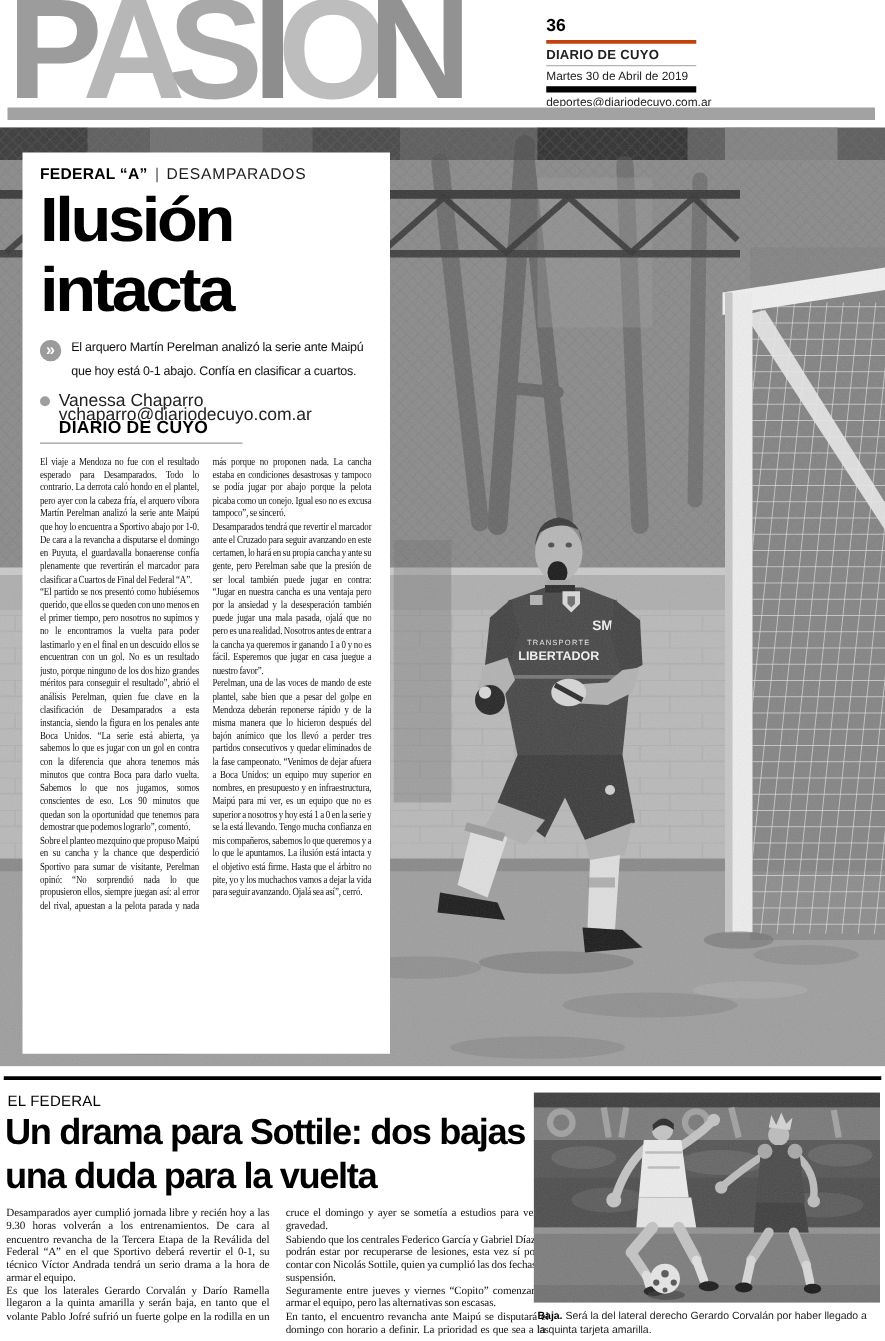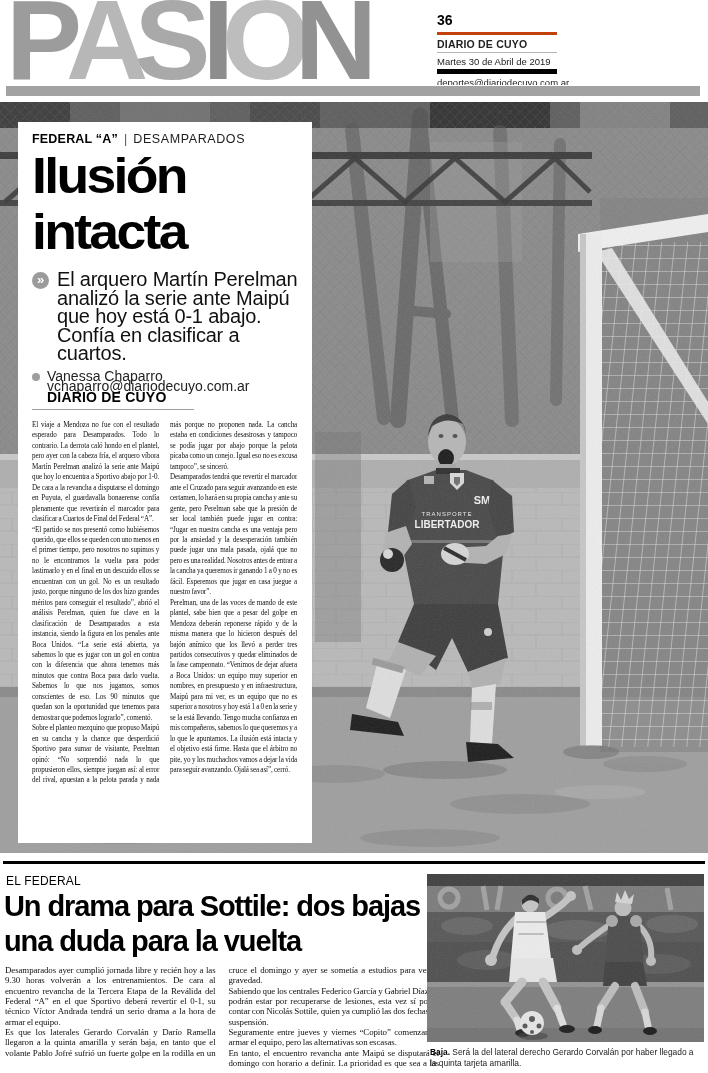--- a/index.html
+++ b/index.html
@@ -31,21 +31,21 @@
   .kicker{font-size:12.5px;white-space:nowrap;}
   .k1{font-weight:bold;letter-spacing:.2px;}
   .ksep{margin:0 6px;color:#555;font-weight:normal;}
   .k2{color:#1c1c1c;letter-spacing:.6px;}
   .headline{margin:2px 0 6px;font-size:50px;line-height:56px;font-weight:bold;
             letter-spacing:-2.5px;color:#000;}
   .headline span{display:inline-block;transform:scaleX(1.07);transform-origin:0 50%;}
   .lead{display:flex;gap:8px;margin:10px 0 8px;}
   .lead-badge{flex:0 0 17px;width:17px;height:17px;border-radius:50%;background:#9b9b9b;
               color:#fff;font-size:13px;line-height:16px;text-align:center;font-weight:bold;margin-top:2px;}
-  .lead-text{margin:0;font-size:20px;line-height:18.5px;letter-spacing:-.2px;color:#111;}
+  .lead-text{margin:0;font-size:10px;line-height:18.5px;letter-spacing:-.2px;color:#111;}
   .byline{display:flex;gap:7px;margin:6px 0 0;}
   .by-dot{flex:0 0 8px;width:8px;height:8px;border-radius:50%;background:#9e9e9e;margin-top:2px;}
   .by-lines{font-size:14px;line-height:10.5px;color:#222;}
   .by-src{font-weight:bold;letter-spacing:.2px;color:#000;}
   .byrule{width:162px;height:1px;background:#9c9c9c;margin:7px 0 9px;}
   .body-cols{width:324px;transform:scaleX(0.8185);transform-origin:0 0;
              column-count:2;column-gap:13px;height:448px;overflow:hidden;
              font-family:"Liberation Serif",serif;font-size:8.7px;line-height:10.45px;
              text-align:justify;color:#111;letter-spacing:-.1px;word-spacing:-.5px;}
   .body-cols p{margin:0;}

